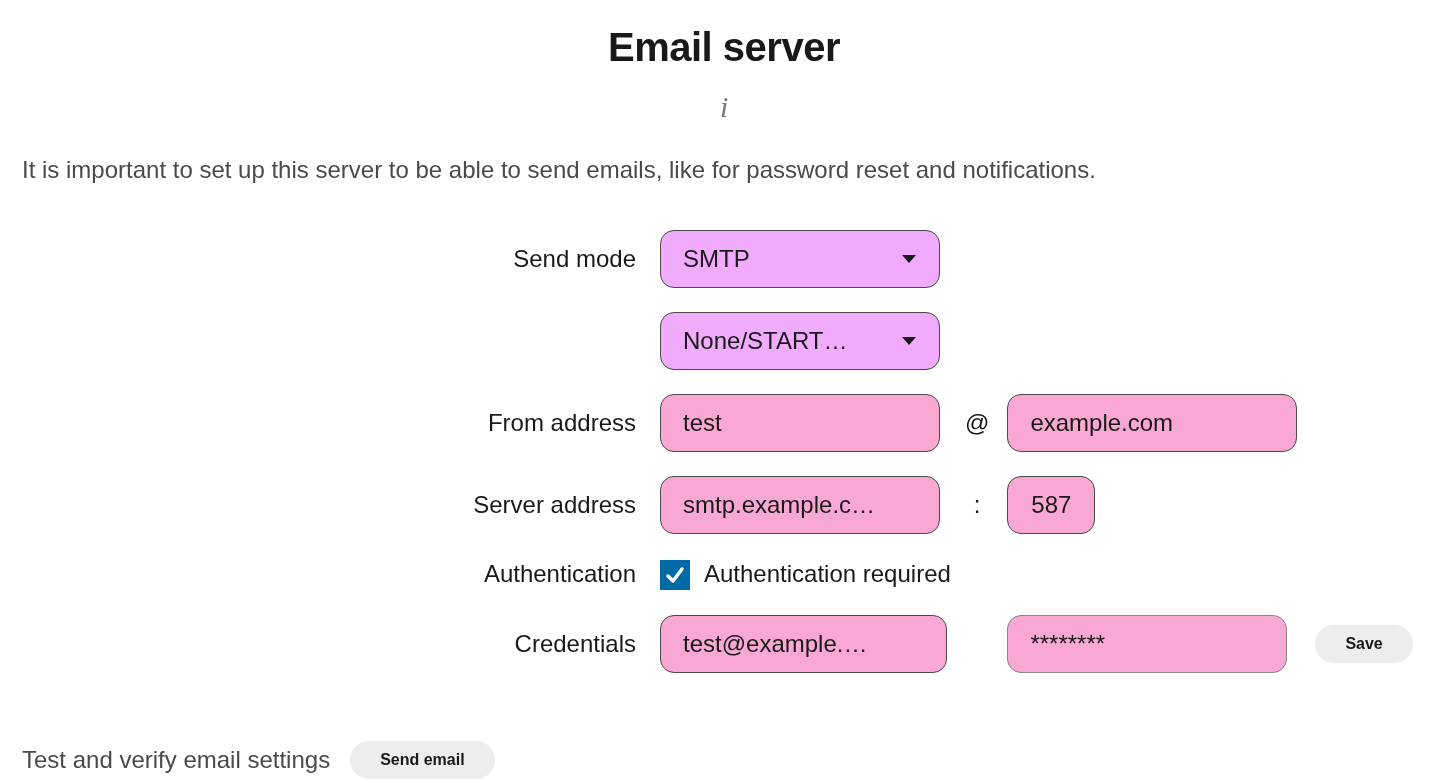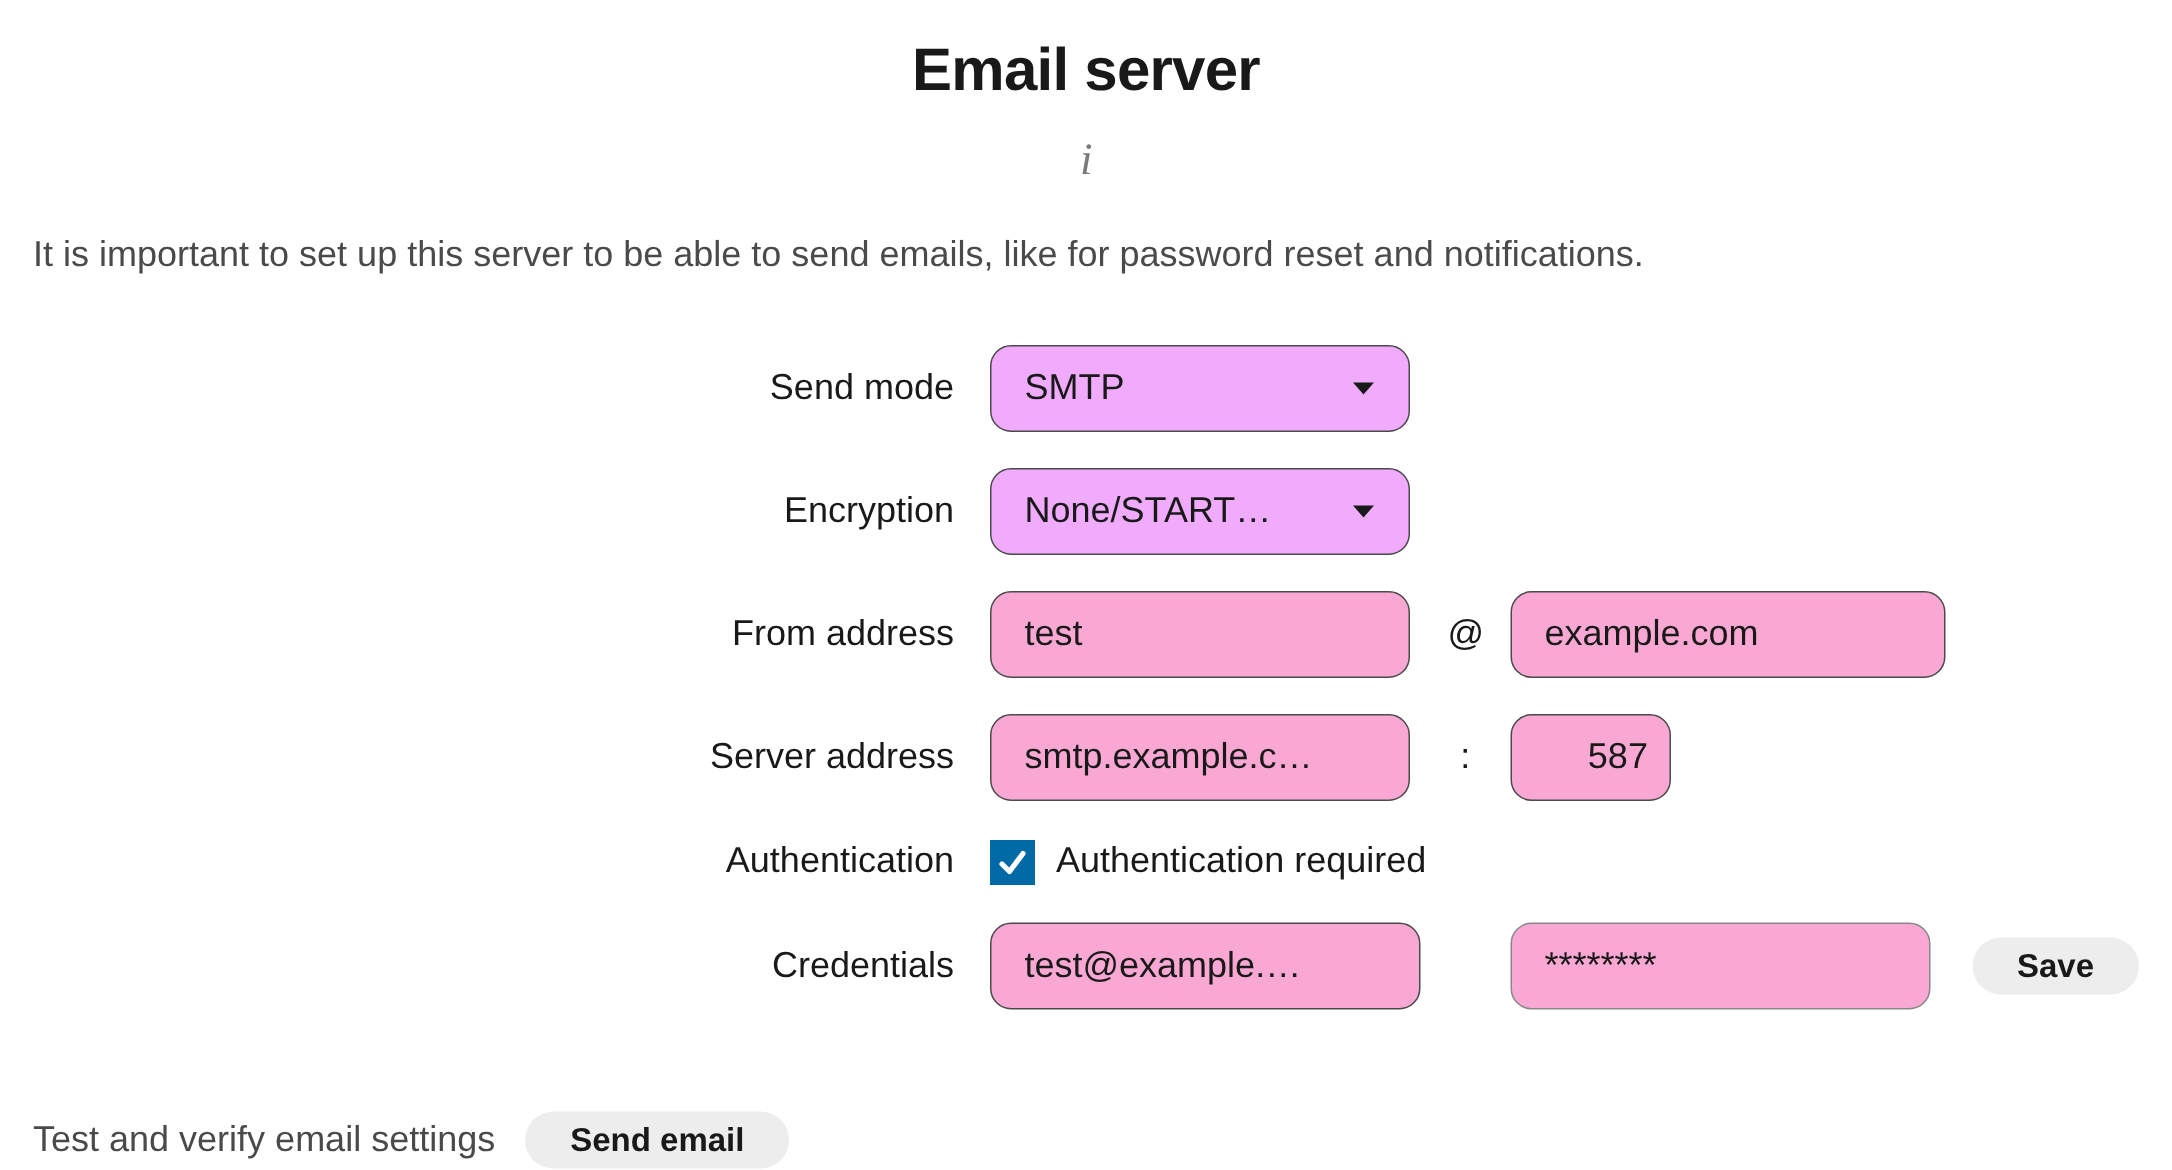--- a/index.html
+++ b/index.html
@@ -117,21 +117,21 @@
     background: #f9a8d4;
     overflow: hidden;
     white-space: nowrap;
     text-overflow: ellipsis;
     cursor: text;
   }
   .text-input.light { border-color: var(--border-lt); }
 
   .w-local   { width: 280px; }
   .w-domain  { width: 290px; }
-  .w-port    { width: 107px; justify-content: flex-end; padding: 0 14px; }
+  .w-port    { width: 88px; justify-content: center; padding: 0 14px; }
   .w-short   { width: 287px; }
   .w-pass    { width: 280px; }
 
   .sep {
     font-size: 24px;
     color: var(--fg);
     min-width: 18px;
     text-align: center;
   }
 
@@ -156,21 +156,21 @@
 
   
   .btn {
     height: 38px;
     border-radius: 27px;
     background: var(--btn-bg);
     padding: 0 30px;
     display: inline-flex;
     align-items: center;
     justify-content: center;
-    font-size: 22px;
+    font-size: 16px;
     font-weight: 700;
     color: var(--fg);
     cursor: pointer;
     user-select: none;
     border: none;
   }
 
   
   .test-row {
     margin-top: 68px;
@@ -210,21 +210,20 @@
       <span class="caret">
         <svg width="16" height="10" viewBox="0 0 16 10">
             <path d="M1 1 L8 9 L15 1 Z" fill="#1a1919"></path>
           </svg>
       </span>
     </div>
     <div class="col3"></div>
       <div class="col4"></div>
       <div class="col5"></div>
 
-    <div class="form-label">Encryption</div>
     <div class="select col2">
       <span class="select-text">None/START…</span>
       <span class="caret">
         <svg width="16" height="10" viewBox="0 0 16 10">
             <path d="M1 1 L8 9 L15 1 Z" fill="#1a1919"></path>
           </svg>
       </span>
     </div>
     <div class="col3"></div>
       <div class="col4"></div>

